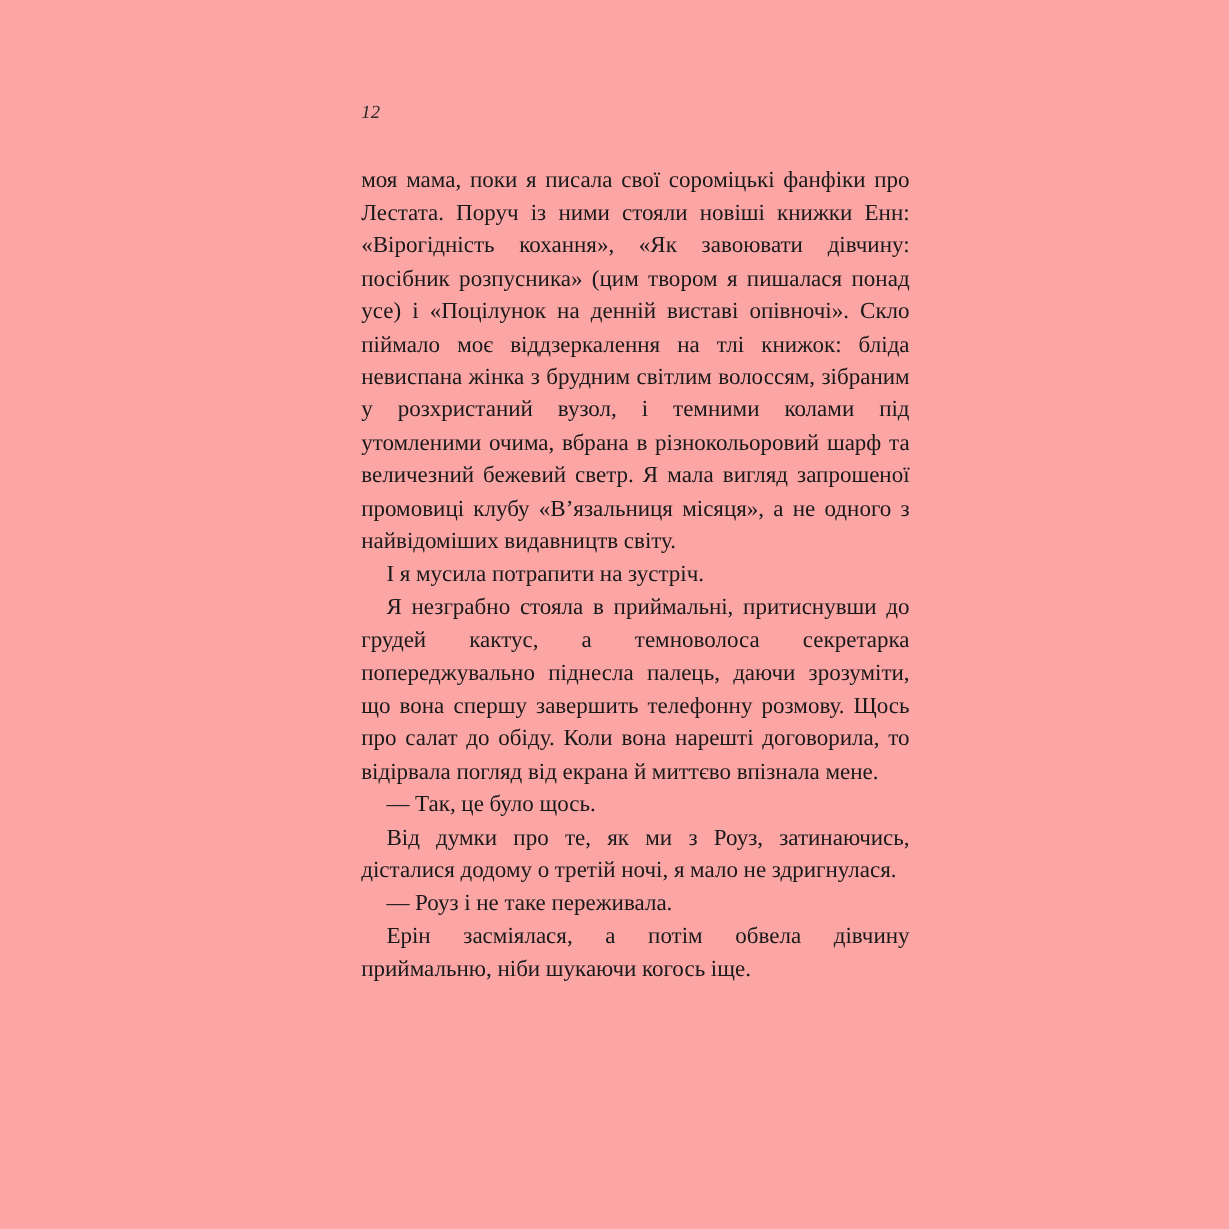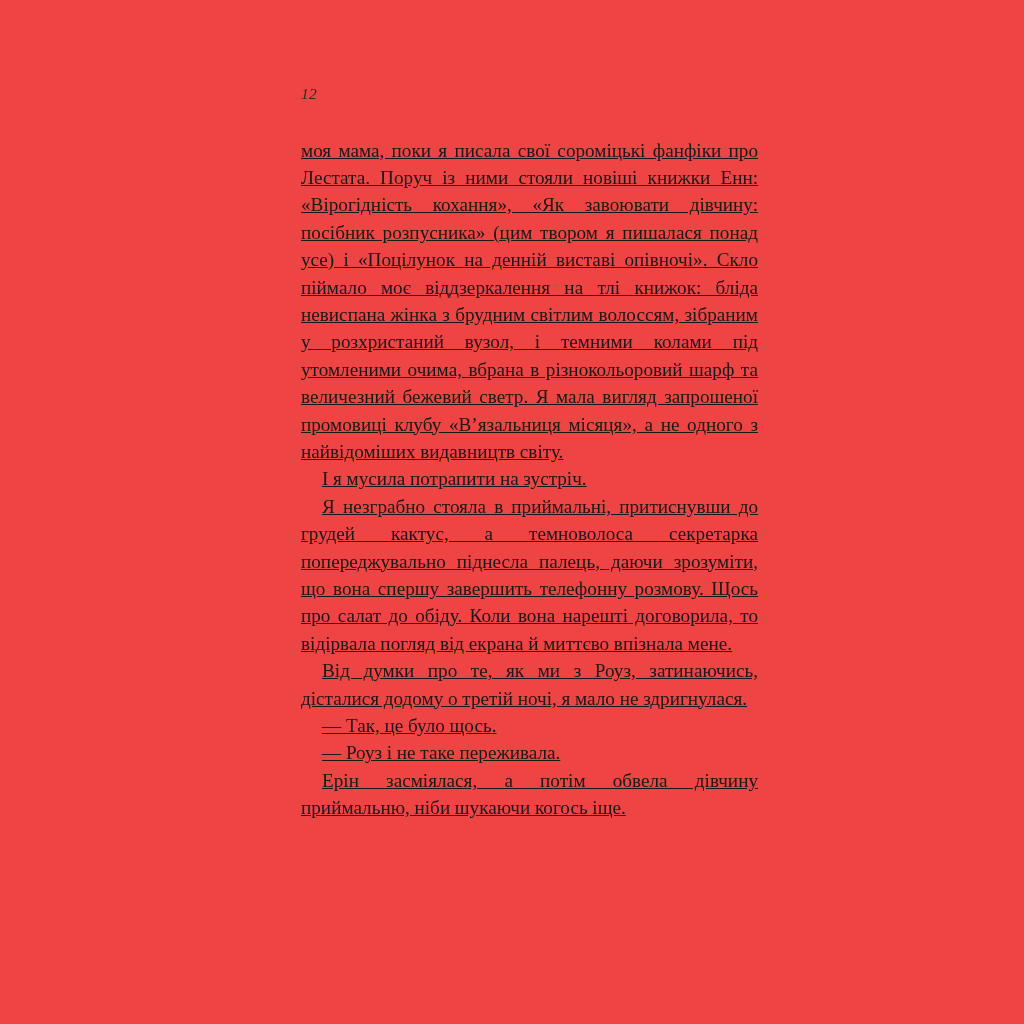--- a/index.html
+++ b/index.html
@@ -13,21 +13,21 @@
     background: #ffffff;
     font-family: "Liberation Serif", "DejaVu Serif", serif;
     color: #191919;
     overflow: hidden;
   }
 
   .page {
     position: relative;
     width: 1024px;
     height: 1024px;
-    background: #ef4444;
+    background: #fca5a5;
     box-sizing: border-box;
   }
 
   
   .text-block {
     position: absolute;
     left: 301px;
     top: 86px;
     width: 457px;
   }
@@ -58,21 +58,20 @@
     text-indent: 0;
   }
 
   .body-copy p.indent {
     text-indent: 21px;
   }
 
   
   .body-copy p {
     text-align-last: left;
-    text-decoration: underline;
   }
 
   .ital {
     font-style: italic;
   }
 </style>
 </head>
 <body>
 
 <div class="page">
@@ -84,23 +83,23 @@
     <div class="body-copy">
 
       <p>моя мама, поки я писала свої сороміцькі фанфіки про Лестата. Поруч із ними стояли новіші книжки Енн: «Вірогідність кохання», «Як завоювати дівчину: посібник розпусника» (цим твором я пишалася понад усе) і «Поцілунок на денній виставі опівночі». Скло піймало моє віддзеркалення на тлі книжок: бліда невиспана жінка з брудним світлим волоссям, зібраним у розхристаний вузол, і темними колами під утомленими очима, вбрана в різнокольоровий шарф та величезний бежевий светр. Я мала вигляд запрошеної промовиці клубу «В’язальниця місяця», а не одного з найвідоміших видавництв світу.</p>
 
 
       <p class="indent">І я мусила потрапити на зустріч.</p>
 
       <p class="indent">Я незграбно стояла в приймальні, притиснувши до грудей кактус, а темноволоса секретарка попереджувально піднесла палець, даючи зрозуміти, що вона спершу завершить телефонну розмову. Щось про салат до обіду. Коли вона нарешті договорила, то відірвала погляд від екрана й миттєво впізнала мене.</p>
 
 
+      <p class="indent">— Так, це було щось.</p>
+
       <p class="indent">Від думки про те, як ми з Роуз, затинаючись, дісталися додому о третій ночі, я мало не здригнулася.</p>
-
-      <p class="indent">— Так, це було щось.</p>
 
 
       <p class="indent">— Роуз і не таке переживала.</p>
 
       <p class="indent">Ерін засміялася, а потім обвела дівчину приймальню, ніби шукаючи когось іще.</p>
 
     </div>
   </div>
 </div>
 

